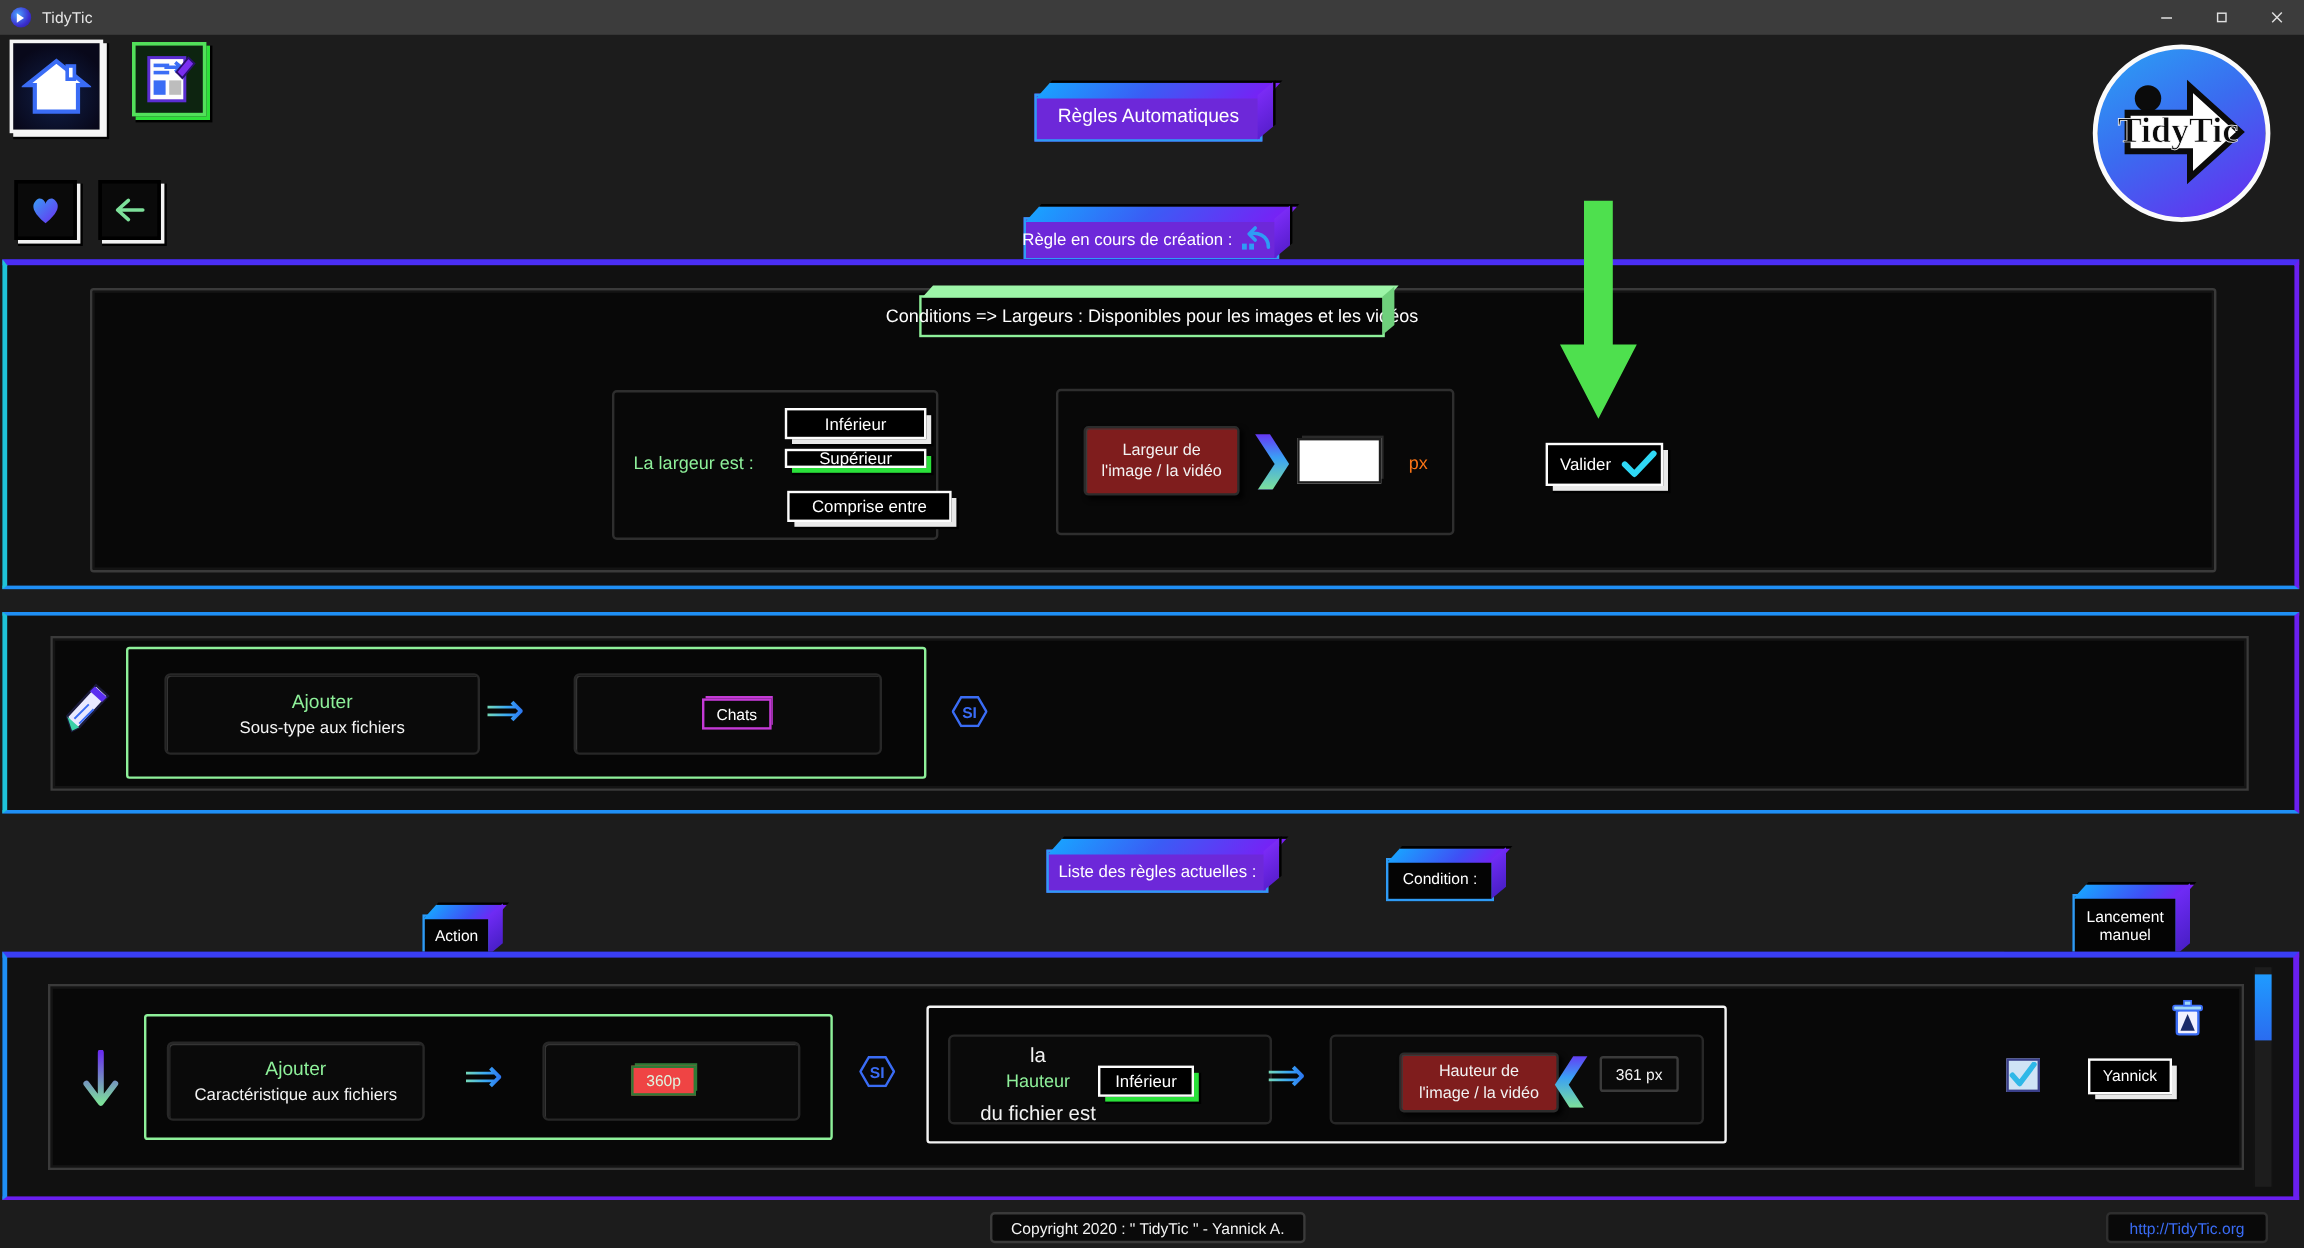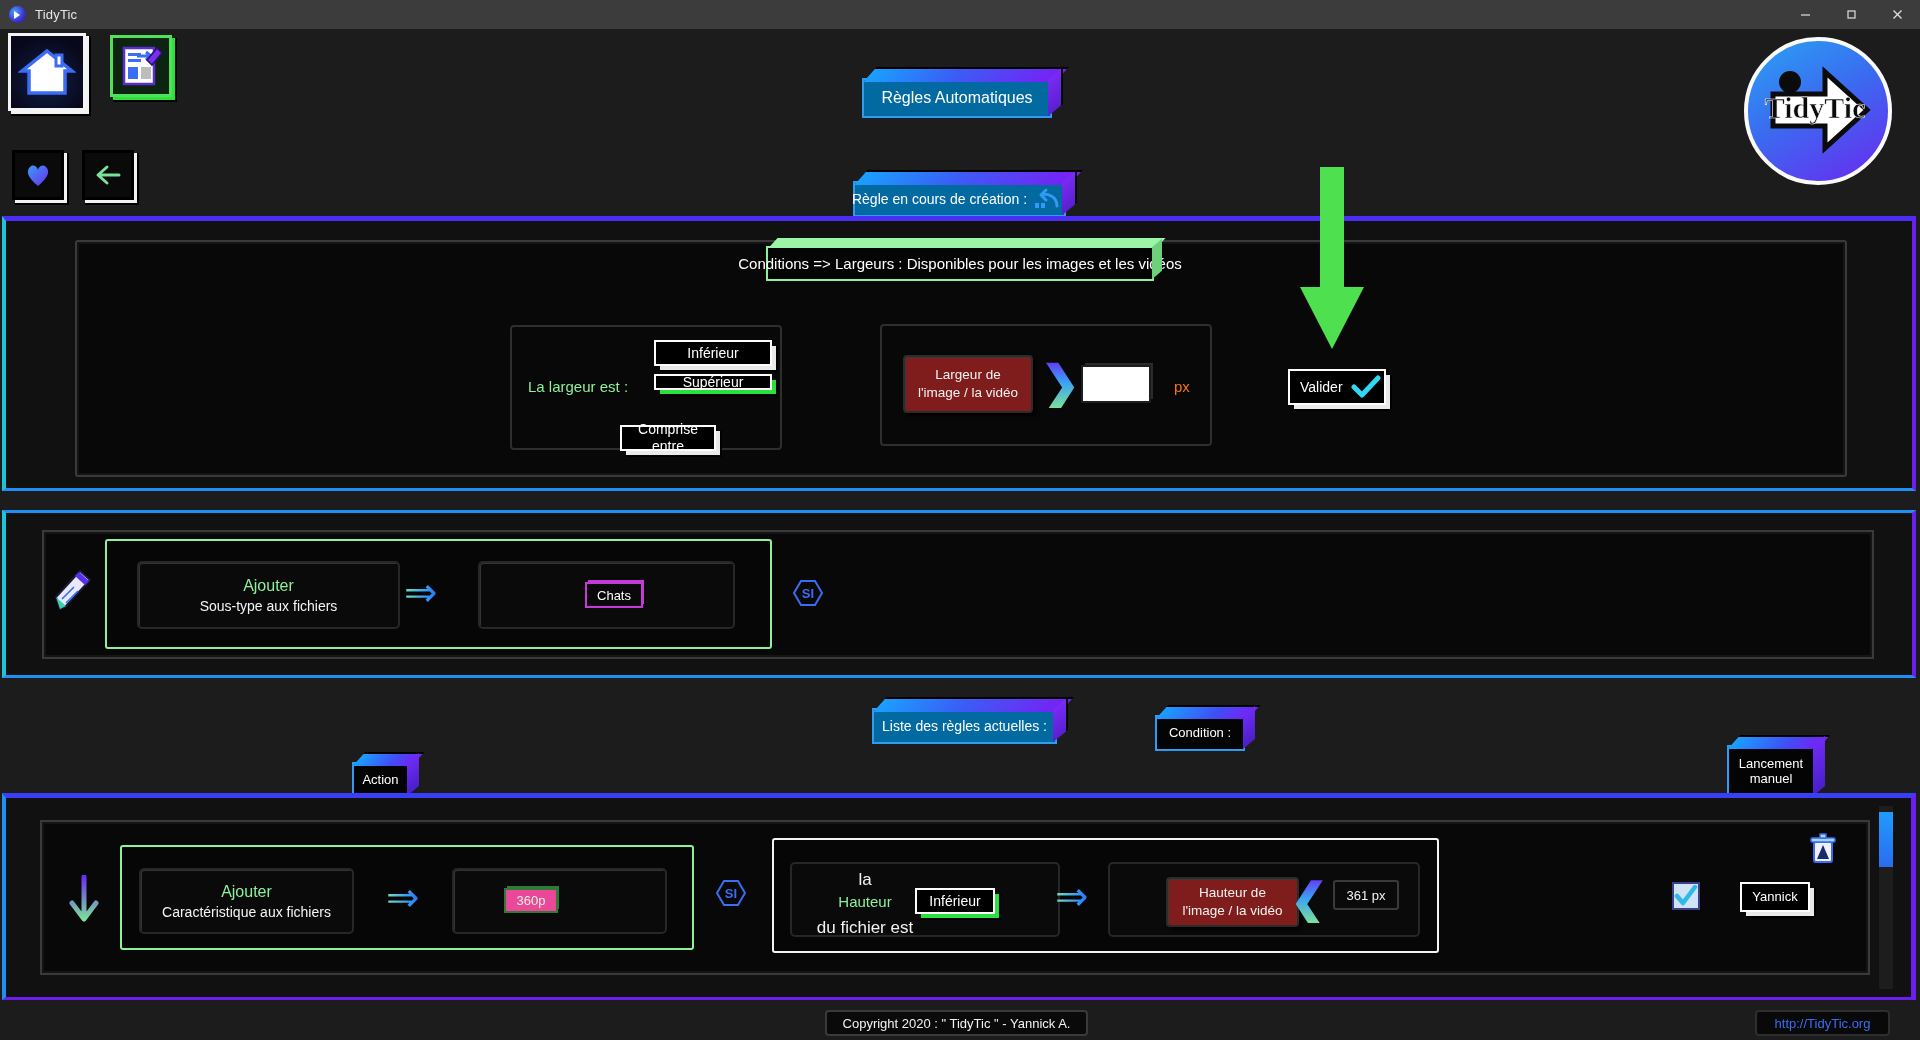--- a/index.html
+++ b/index.html
@@ -54,21 +54,21 @@
     position: absolute; right: 28px; top: 37px; width: 148px; height: 148px;
     border-radius: 50%;
     background: linear-gradient(150deg, #2aa2f5 0%, #3a6cf0 45%, #6a28f0 100%);
     border: 4px solid #fbfbfb;
     display: flex; align-items: center; justify-content: center;
   }
 
   
   .plaque {
     position: absolute;
-    background: #0369a1;
+    background: #6d28d9;
     border: 2px solid #2f9bf5;
     display: flex; align-items: center; justify-content: center;
     color: #fff; font-size: 15px; white-space: nowrap;
   }
   .plaque::before {
     content: ""; position: absolute; left: 6px; right: -12px; top: -13px; height: 13px;
     background: linear-gradient(90deg, #1aa0ff 0%, #3a5df5 45%, #7a1ef5 100%);
     transform: skewX(-42deg); border-top: 2px solid #000;
   }
   .plaque::after {
@@ -154,21 +154,21 @@
     display: flex; align-items: center; justify-content: center;
     border: 2px solid #fdfdfd; text-align: center; line-height: 1.2;
     box-shadow: 5px 5px 0 -1px #e9e9e9, 6px 6px 0 0 #000;
   }
   .btn3d.green {
     border: 2px solid #fdfdfd;
     box-shadow: 5px 5px 0 -1px #2ae03a, 6px 6px 0 0 #000;
   }
   .b-inf { left: 654px; top: 340px; width: 118px; height: 26px; }
   .b-sup { left: 654px; top: 374px; width: 118px; height: 16px; }
-  .b-comp { left: 620px; top: 409px; width: 96px; height: 26px; margin-top: 16px; }
+  .b-comp { left: 656px; top: 409px; width: 137px; height: 26px; }
   .b-valider { left: 1288px; top: 369px; width: 98px; height: 36px;
     justify-content: flex-start; padding-left: 10px; font-size: 14px; }
 
   .lbl-largeur {
     position: absolute; left: 528px; top: 378px; color: #8ef09a; font-size: 15px;
   }
 
   
   .dkbtn {
     position: absolute; background: #7f1d1d; color: #f2f2f2; font-size: 13.5px;
@@ -226,22 +226,22 @@
   .a-verb { color: #8ef09a; font-size: 16px; margin-bottom: 3px; }
   .a-obj { color: #f4f4f4; font-size: 14px; }
 
   .tag-chats {
     position: absolute; left: 585px; top: 582px; width: 58px; height: 26px;
     background: #090909; border: 2px solid #c43ad6;
     color: #fff; font-size: 13px; display: flex; align-items: center; justify-content: center;
     box-shadow: 2px -3px 0 -1px #c43ad6;
   }
   .tag-360 {
-    position: absolute; left: 504px; top: 888px; width: 54px; height: 25px;
-    background: #ec4899; border: 2px solid #2e7a36;
+    position: absolute; left: 526px; top: 888px; width: 54px; height: 25px;
+    background: #ef4444; border: 2px solid #2e7a36;
     color: #dff5df; font-size: 13px; display: flex; align-items: center; justify-content: center;
     box-shadow: 2px -3px 0 -1px #2e7a36;
   }
 
   .si-badge {
     position: absolute; width: 30px; height: 26px; color: #3a6cf5; font-size: 13px;
     font-weight: bold; display: flex; align-items: center; justify-content: center;
   }
   .si-1 { left: 793px; top: 580px; }
   .si-2 { left: 716px; top: 880px; }

